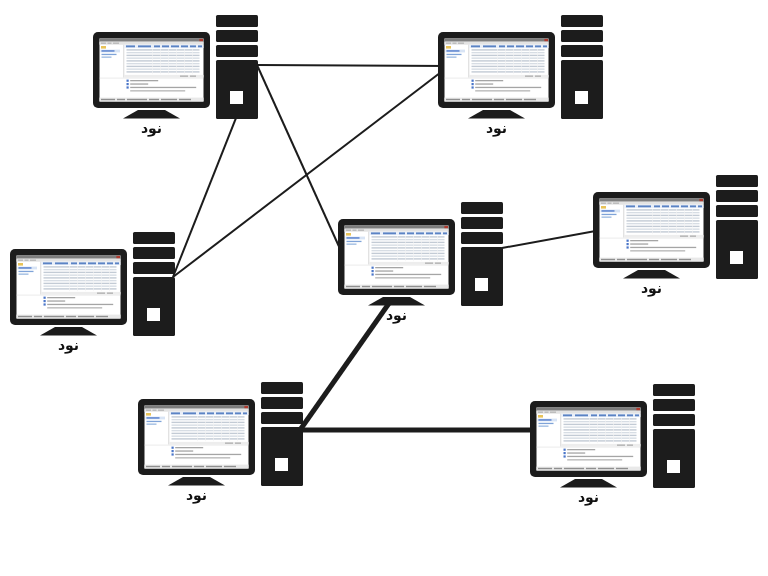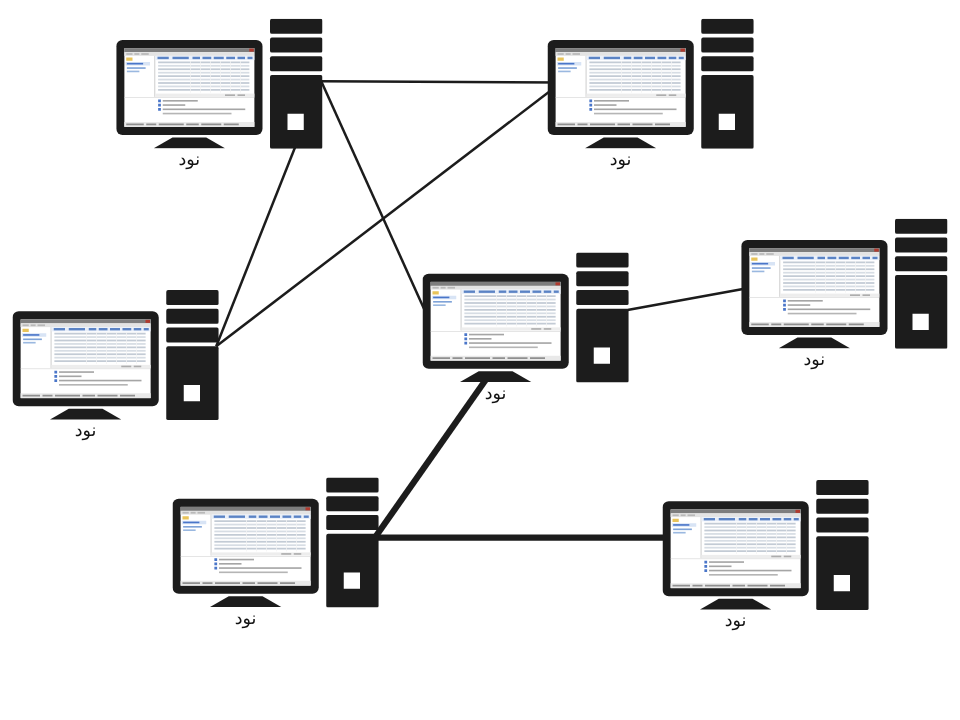--- a/index.html
+++ b/index.html
@@ -19,21 +19,21 @@
   }
   .node{
     position:absolute;width:165px;height:104px;z-index:1;
   }
   .node svg.pc{display:block;}
   .node-label{
     position:absolute;
     left:0;top:106px;width:117px;
     text-align:center;
     direction:rtl;
-    font-weight:normal;
+    font-weight:bold;
     font-size:14px;
     color:#111;
     line-height:1.1;
   }
 </style>
 </head>
 <body>
 
 <svg width="0" height="0" style="position:absolute" aria-hidden="true">
   <defs>

